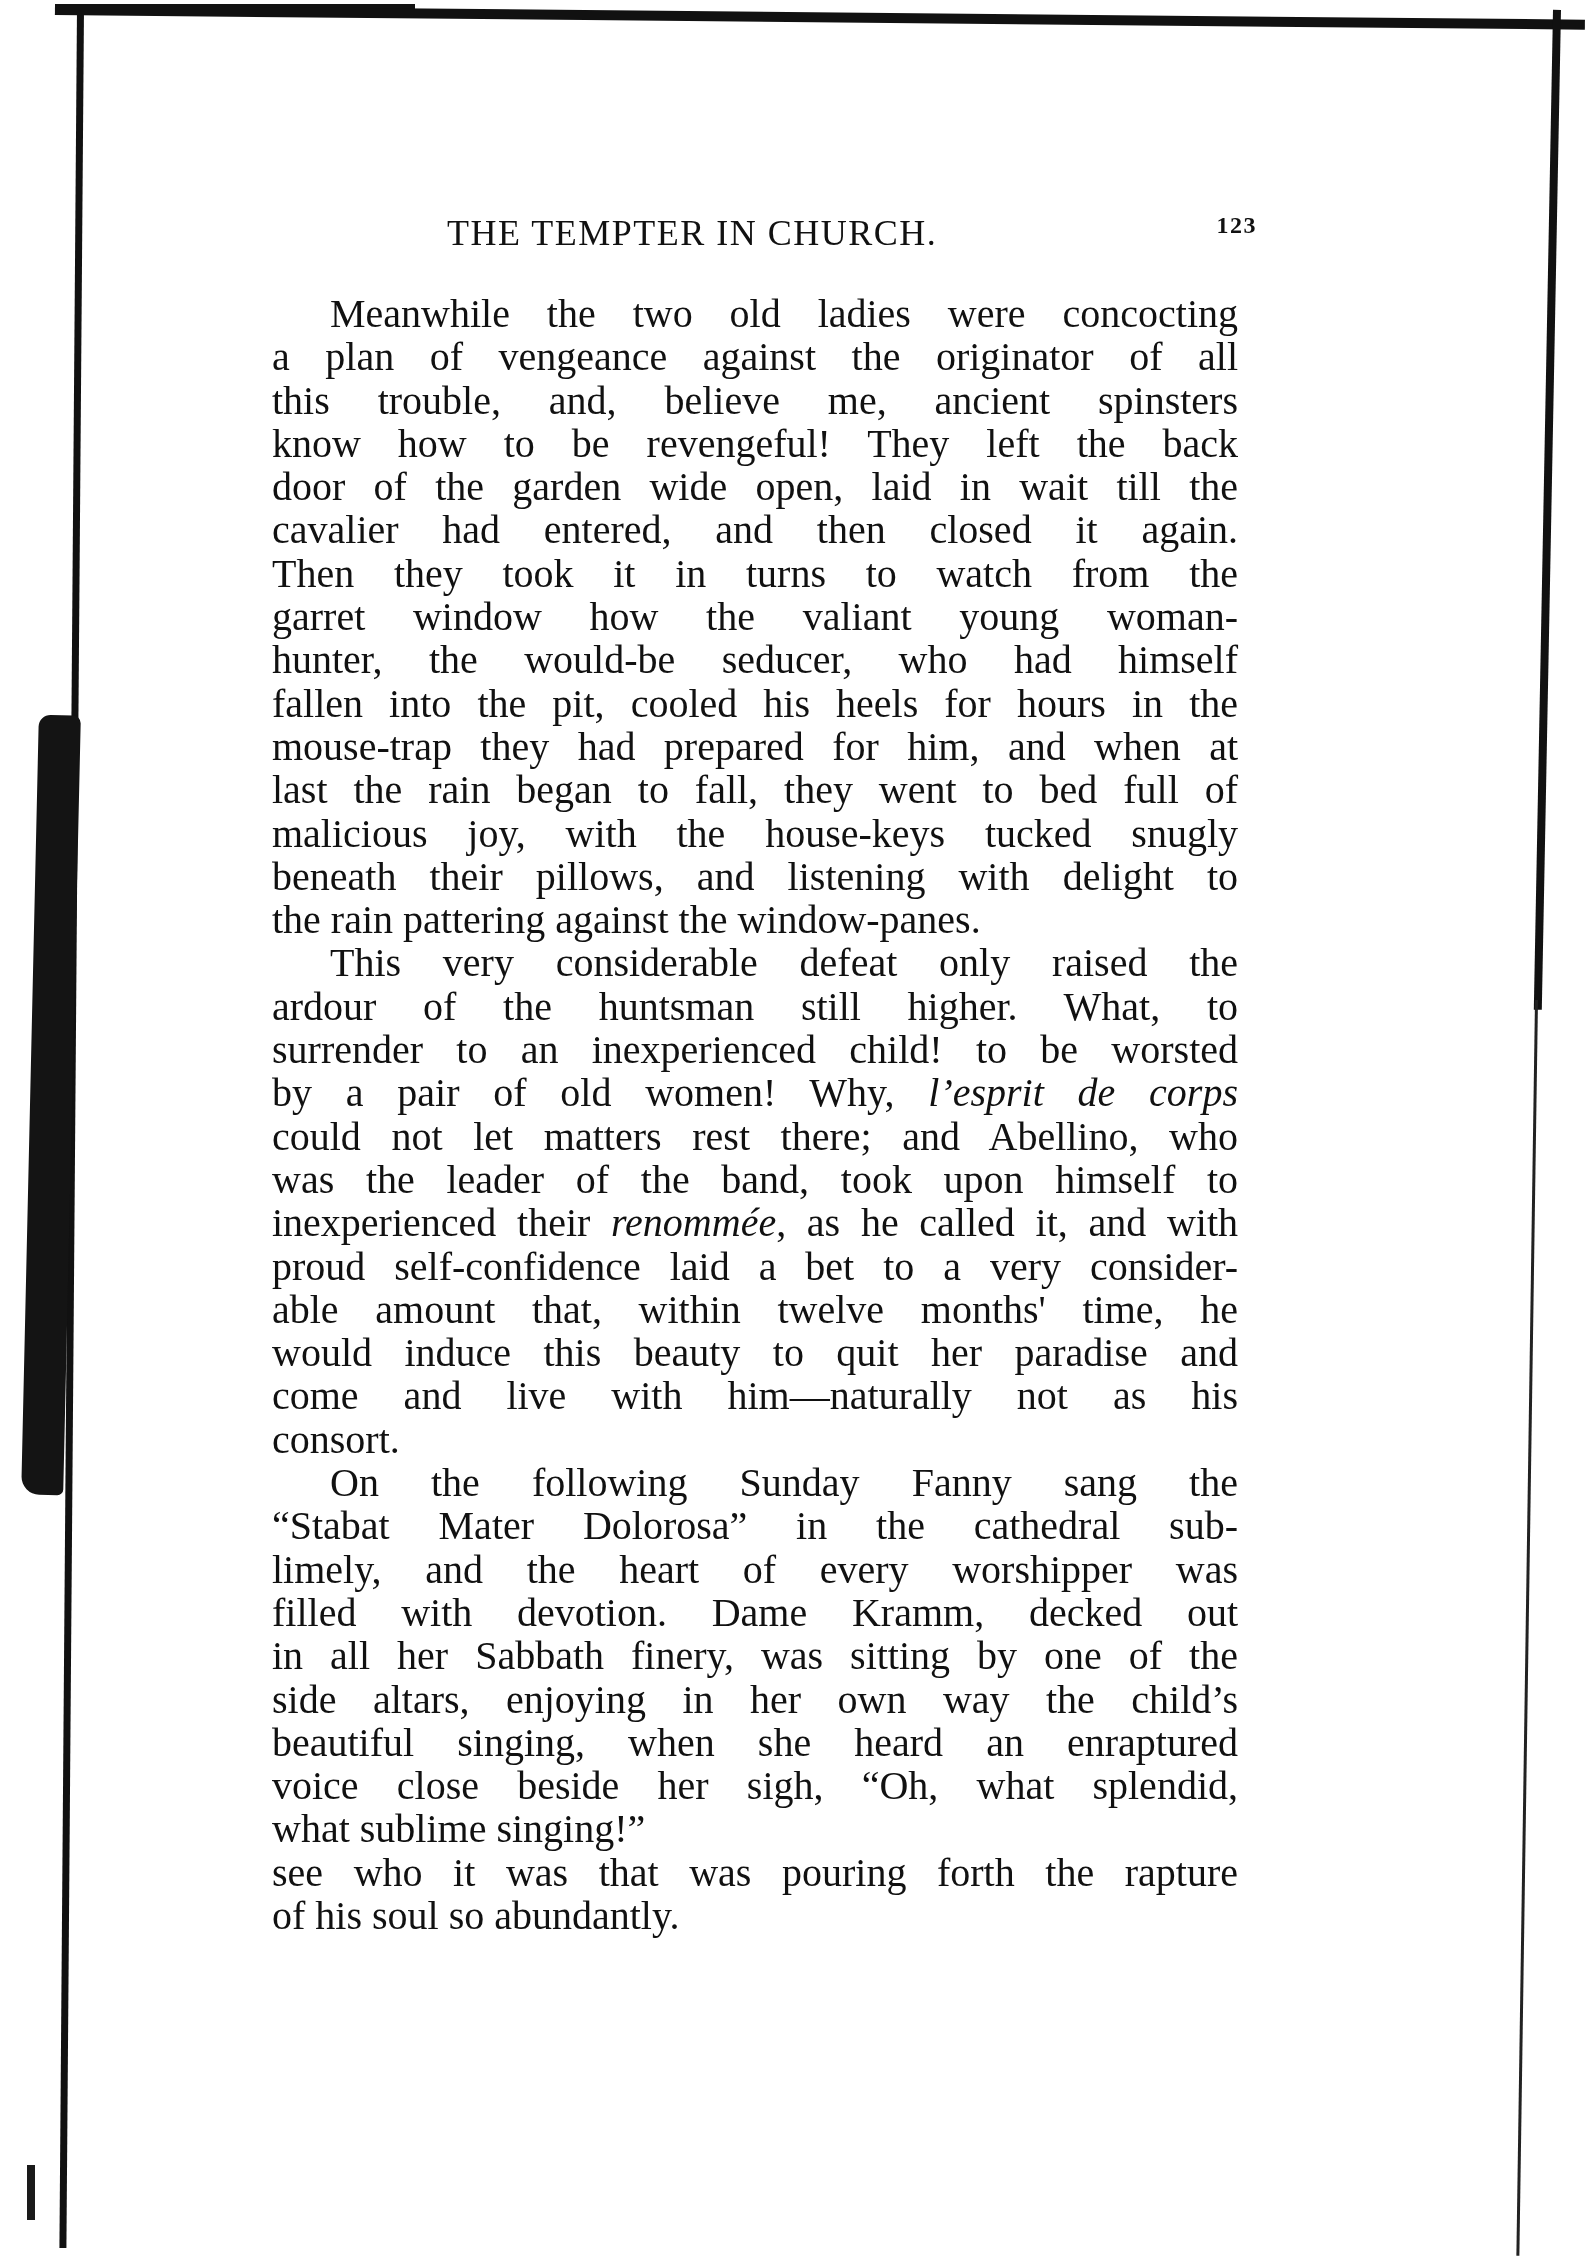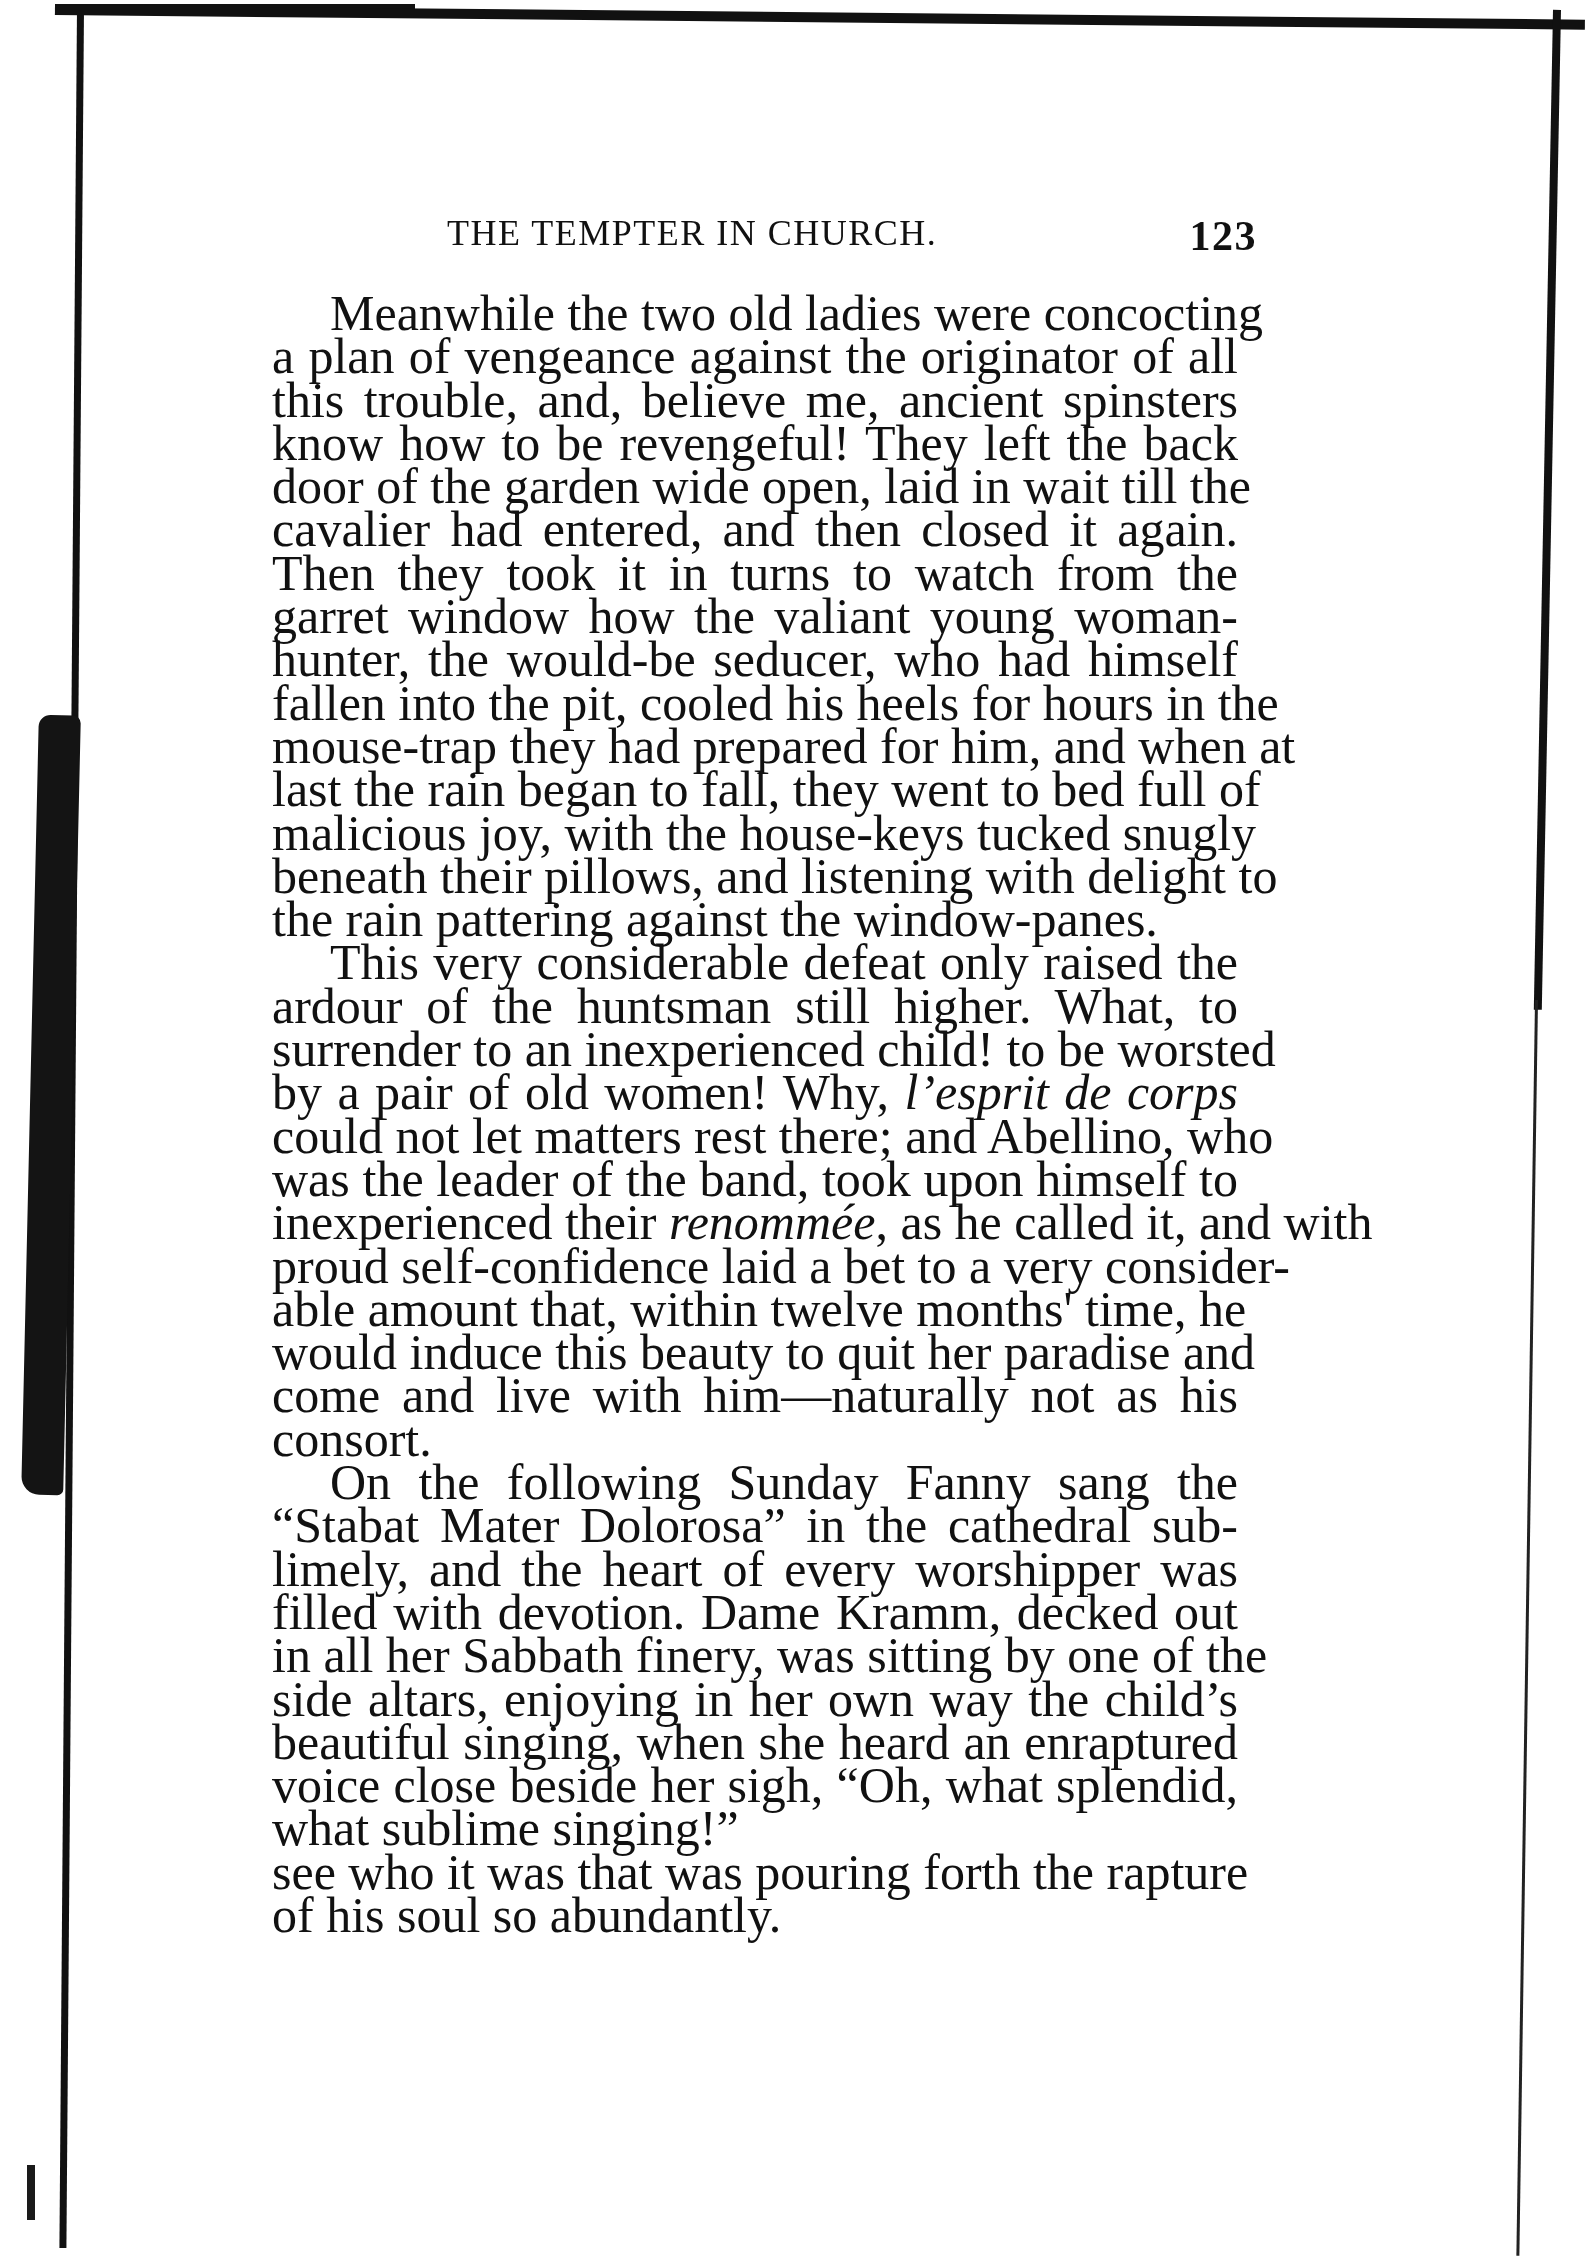--- a/index.html
+++ b/index.html
@@ -96,29 +96,29 @@
       position: absolute;
       left: 0;
       top: 0;
       white-space: nowrap;
     }
     .page-number {
       position: absolute;
       right: 0;
       top: 0;
       font-weight: bold;
-      font-size: 42px;
+      font-size: 24px;
     }
 
     .body-text {
       position: absolute;
       top: 292px;
       left: 272px;
       width: 966px;
-      font-size: 50px;
+      font-size: 40px;
       line-height: 43.3px;
       text-align: justify;
     }
     .line {
       display: block;
       text-align: justify;
       text-align-last: justify;
       white-space: nowrap;
       height: 43.3px;
     }

